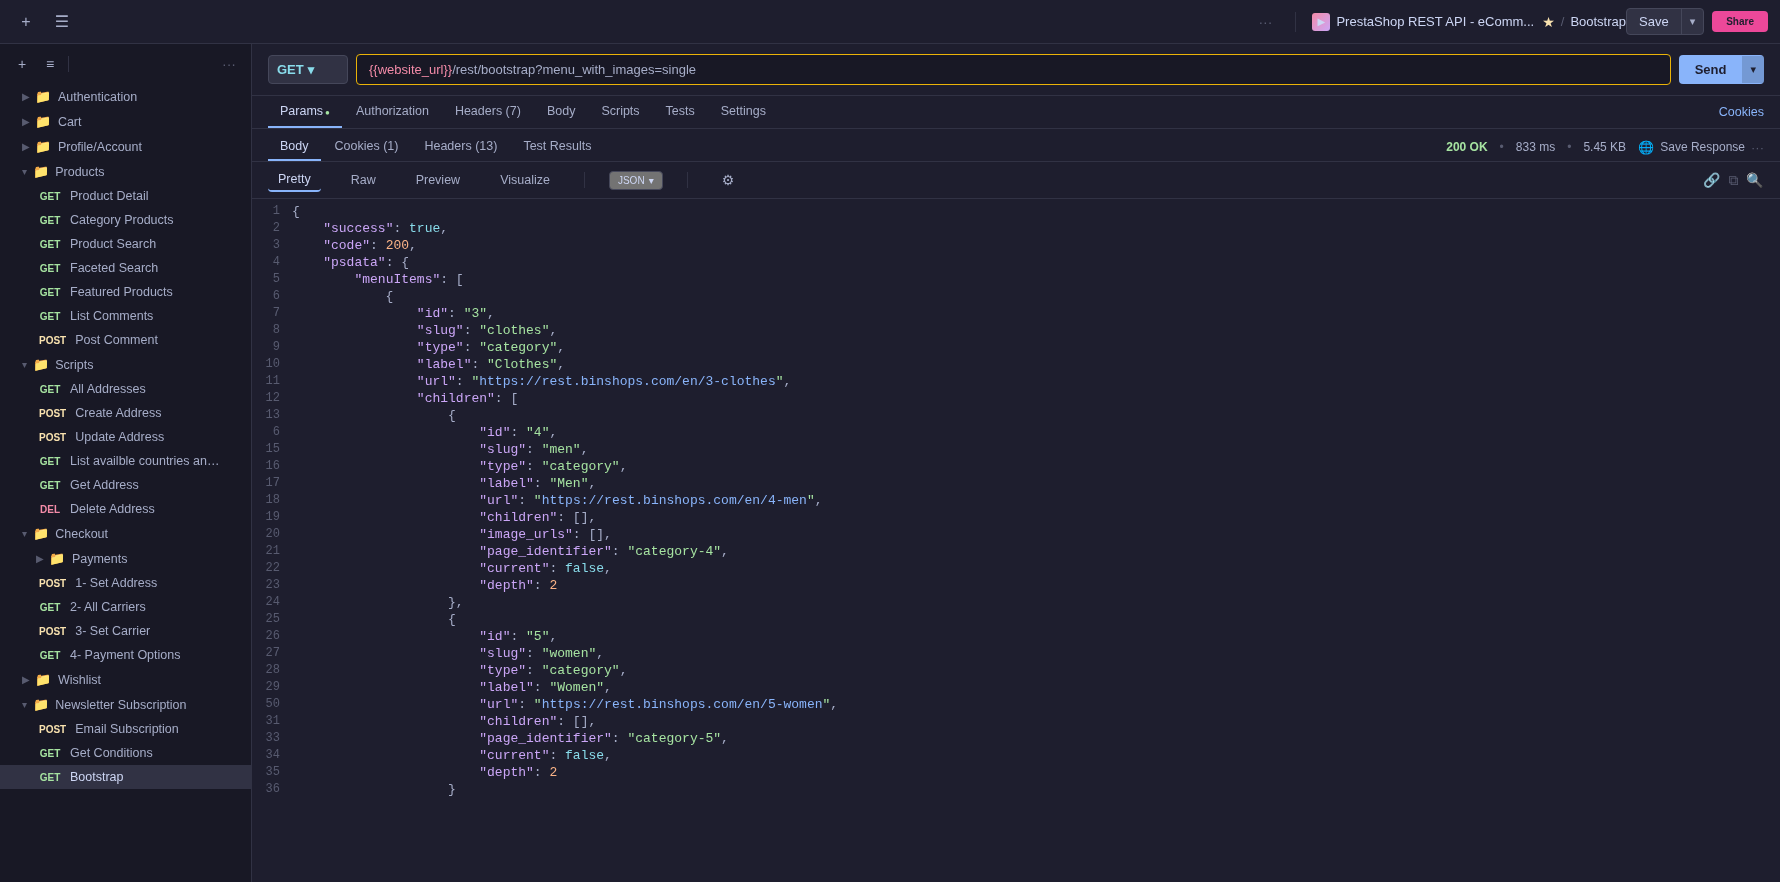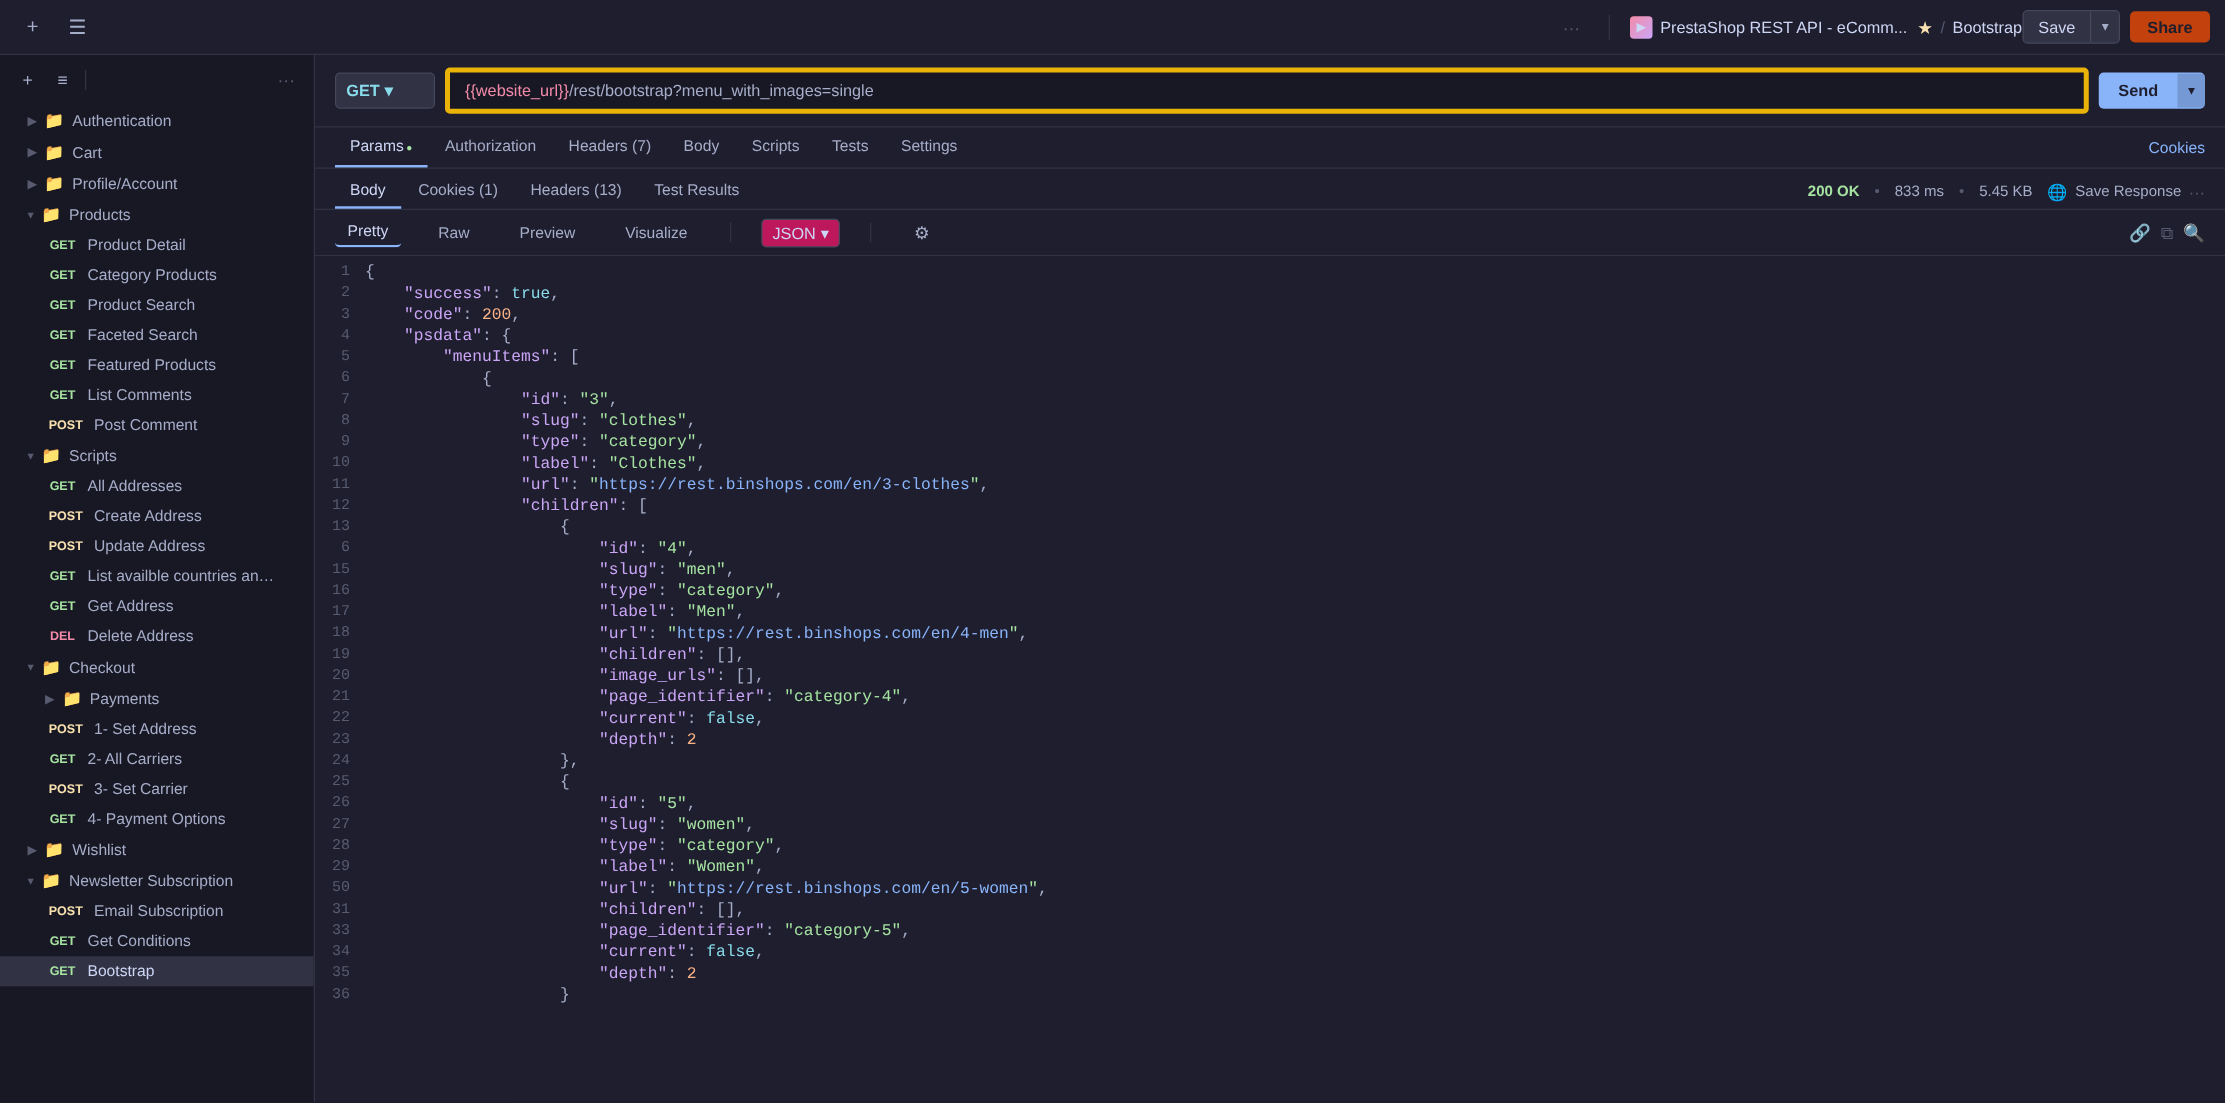--- a/index.html
+++ b/index.html
@@ -66,25 +66,25 @@
     .save-btn-arrow {
       padding: 5px 8px;
       cursor: pointer;
       background: none;
       border: none;
       color: #a6adc8;
       font-size: 11px;
     }
     .share-btn {
       padding: 5px 14px;
-      background: #c2410c;
+      background: #ec4899;
       color: #1e1e2e;
       border: none;
       border-radius: 4px;
-      font-size: 13px;
+      font-size: 10px;
       font-weight: 600;
       cursor: pointer;
     }
 
     
     .main-layout {
       display: flex;
       flex: 1;
       overflow: hidden;
     }
@@ -167,21 +167,21 @@
       font-size: 13px;
       font-weight: 600;
       padding: 6px 8px;
       cursor: pointer;
       display: flex; align-items: center; gap: 4px;
       min-width: 80px;
     }
     .url-input {
       flex: 1;
       background: #181825;
-      border: 4px solid #eab308;
+      border: 1px solid #eab308;
       border-radius: 4px;
       color: #cdd6f4;
       font-size: 13px;
       padding: 7px 12px;
       outline: none;
     }
     .url-part-var { color: #f38ba8; }
     .url-part-path { color: #a6adc8; }
     .send-btn-wrap {
       display: flex; align-items: center;
@@ -283,25 +283,25 @@
       font-size: 12.5px;
       background: none;
       border: none;
       color: #a6adc8;
       cursor: pointer;
       border-radius: 4px;
     }
     .fmt-btn.active { color: #cdd6f4; border-bottom: 2px solid #89b4fa; }
     .json-select {
       display: flex; align-items: center; gap: 4px;
-      background: #be185d;
+      background: #737373;
       border: 1px solid #45475a;
       border-radius: 4px;
       padding: 3px 8px;
-      font-size: 13px;
+      font-size: 10px;
       color: #cdd6f4;
       cursor: pointer;
       justify-content: center;
     }
     .fmt-sep { width: 1px; height: 16px; background: #313244; margin: 0 4px; }
     .filter-icon { color: #a6adc8; font-size: 14px; cursor: pointer; }
     .fmt-right { margin-left: auto; display: flex; gap: 8px; }
     .fmt-right-btn { background: none; border: none; color: #585b70; font-size: 14px; cursor: pointer; }
 
     

